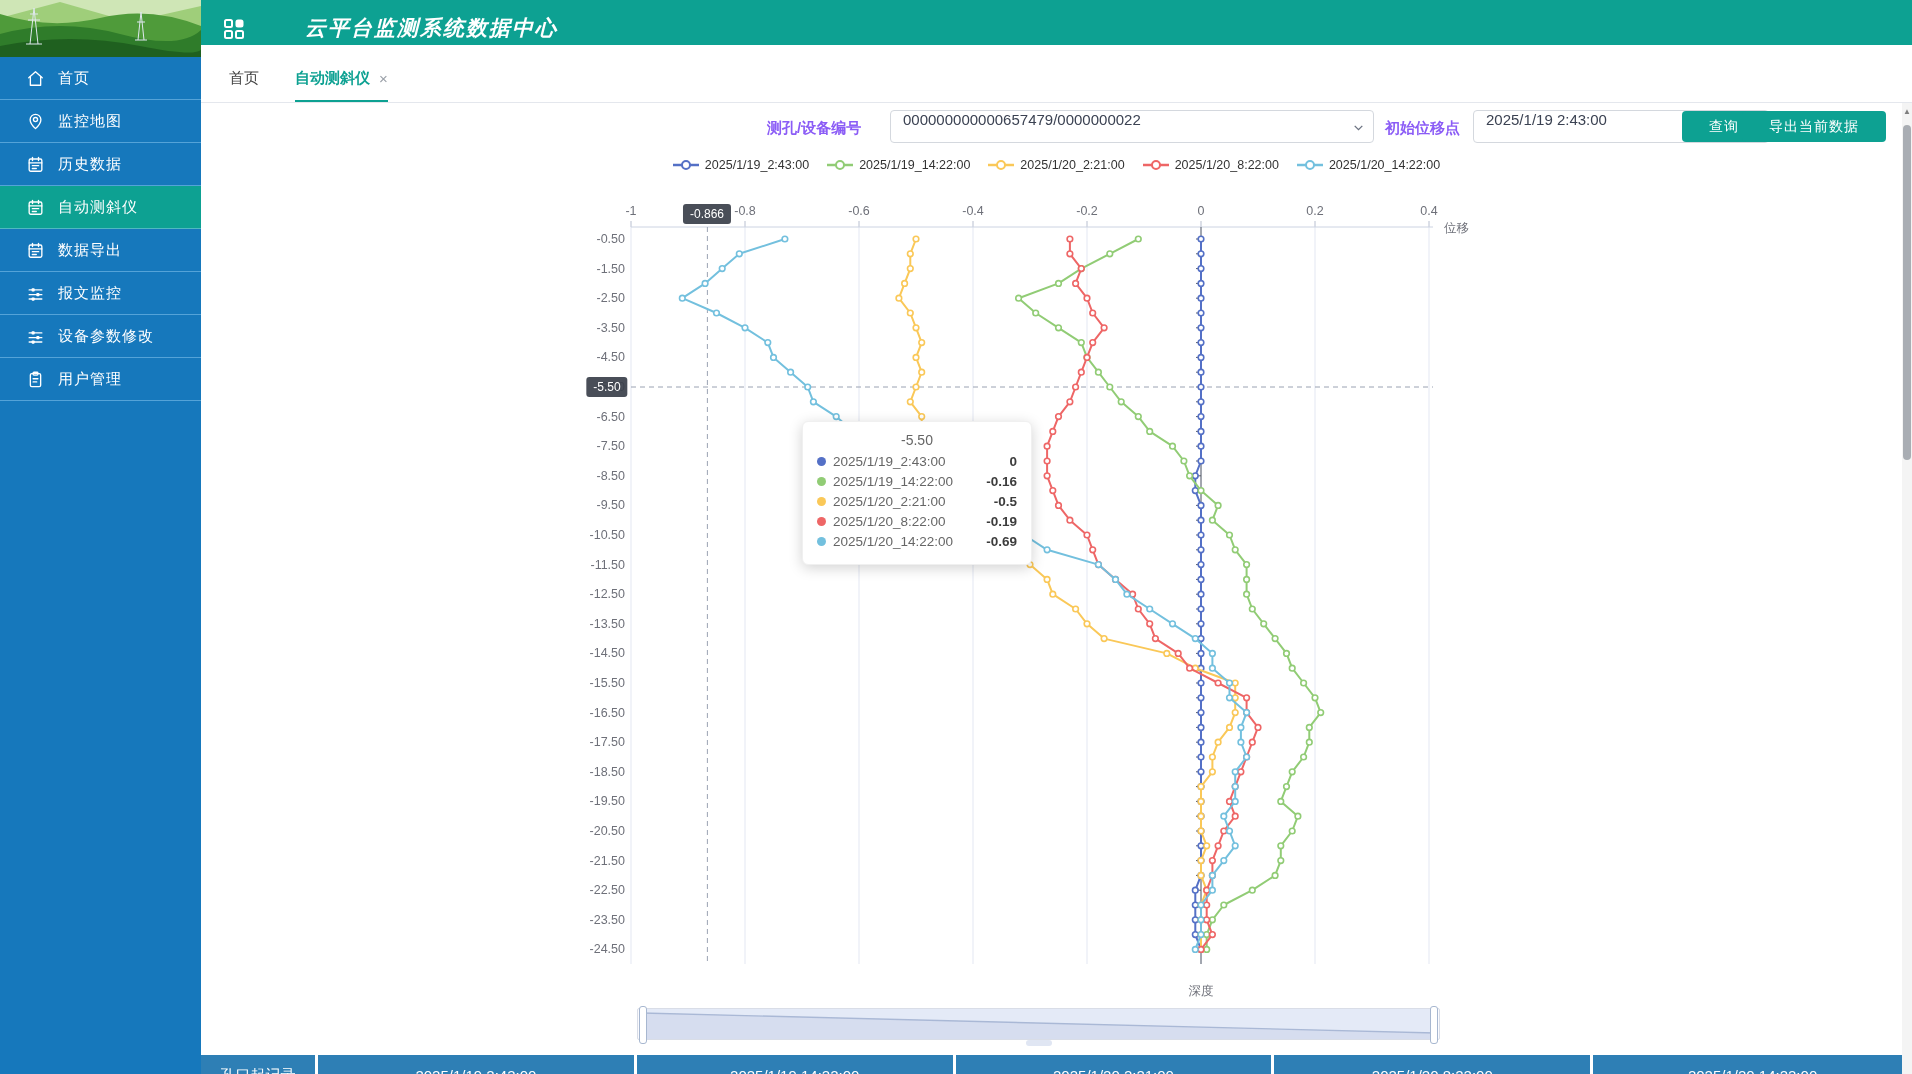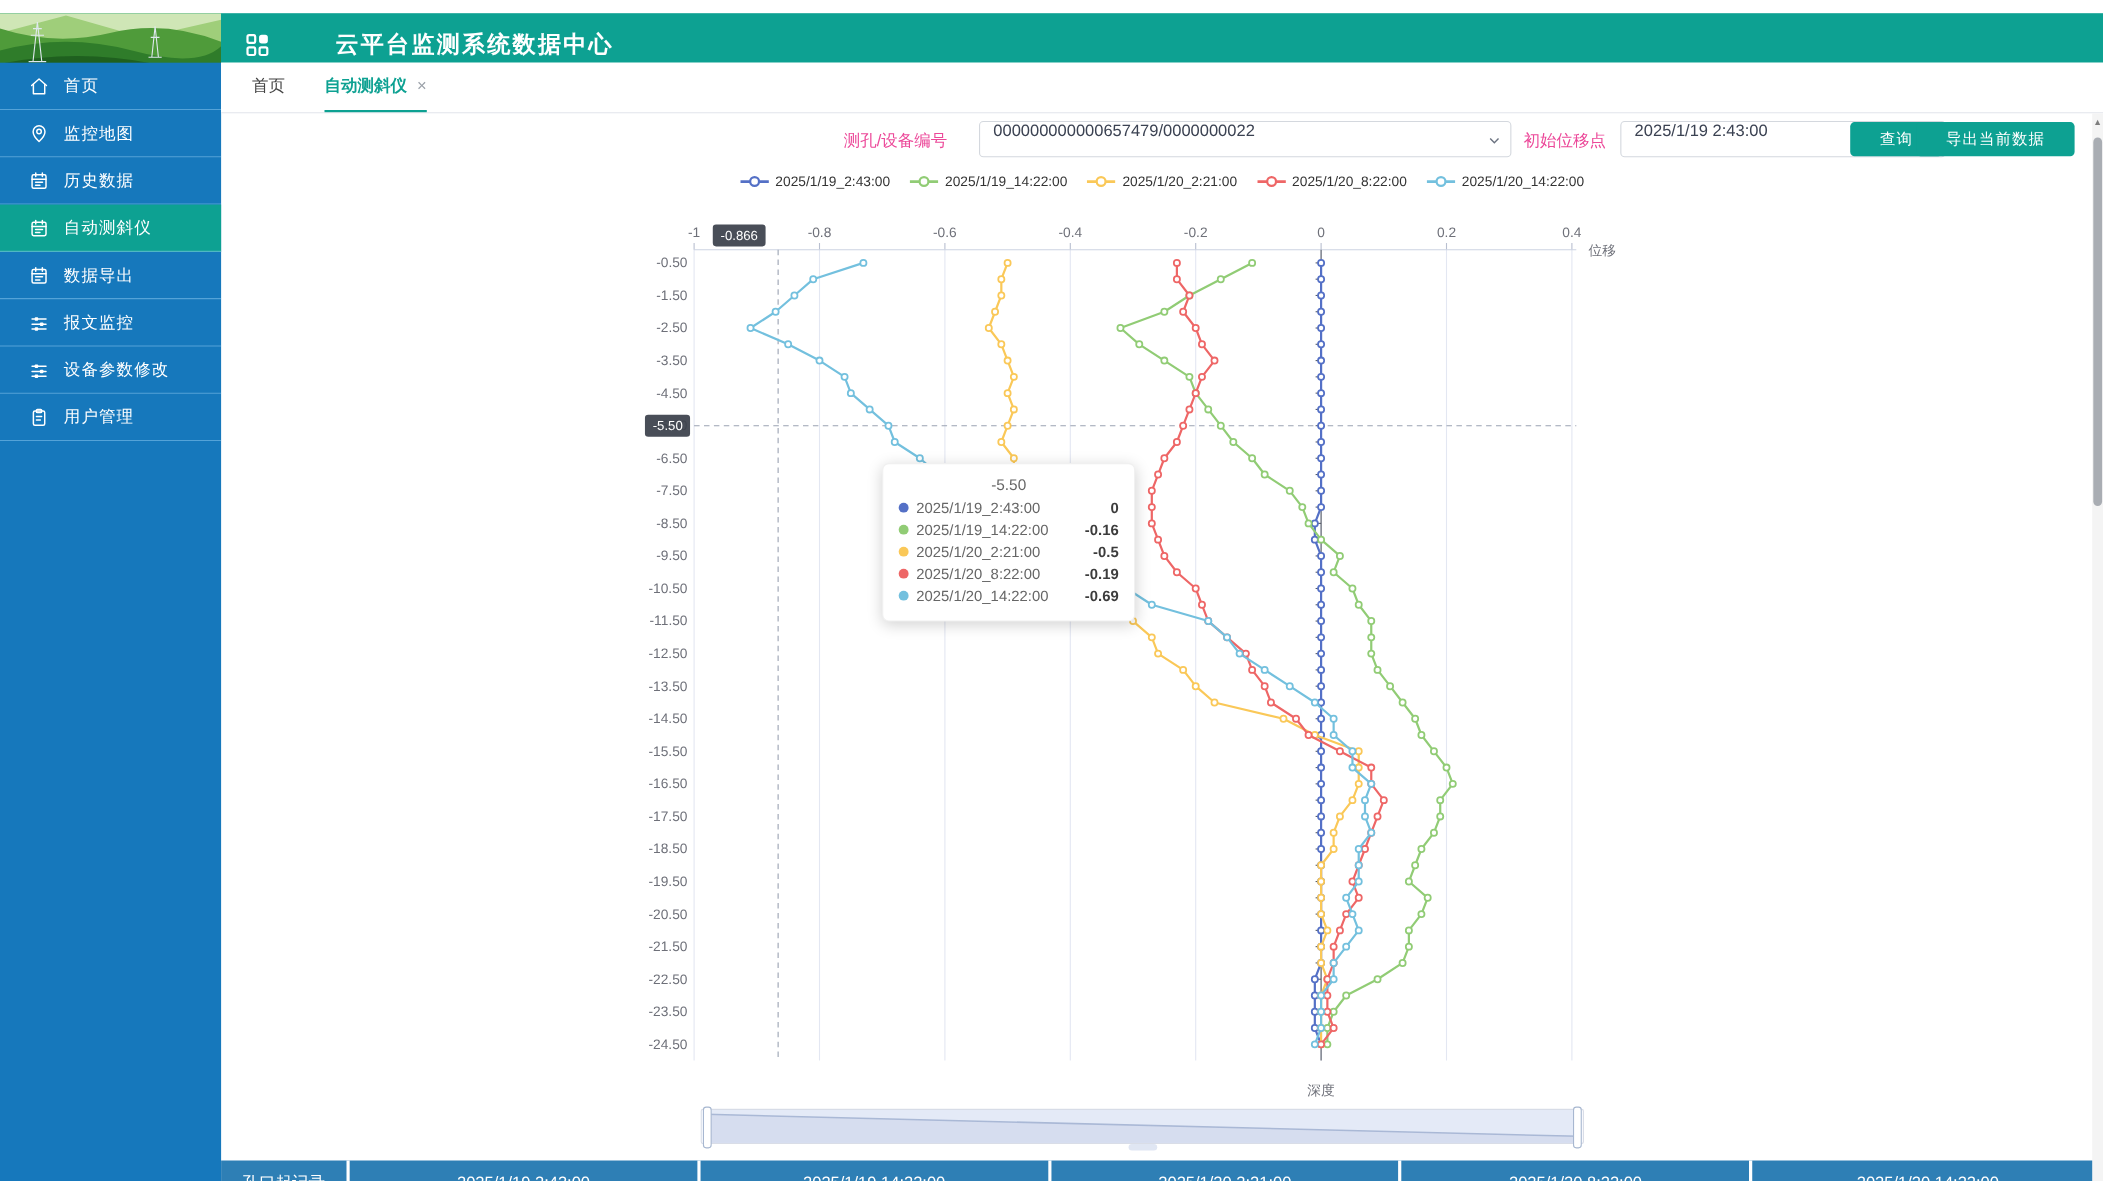--- a/index.html
+++ b/index.html
@@ -1,42 +1,42 @@
 <!DOCTYPE html>
 <html><head>
 <meta charset="utf-8">
 <style>
   * { margin:0; padding:0; box-sizing:border-box; }
   html,body { width:1912px; height:1074px; overflow:hidden; }
   body { font-family:"Liberation Sans","DejaVu Sans",sans-serif; background:#fff; position:relative; }
   .stage { position:absolute; left:0; top:0; width:1912px; height:1074px; }
 
   
-  .header { position:absolute; left:0; top:12px; width:1912px; height:45px; background:#0DA192; display:flex; align-items:center; }
+  .header { position:absolute; left:0; top:0; width:1912px; height:45px; background:#0DA192; display:flex; align-items:center;font-style:italic; }
   .logo-img { position:absolute; left:0; top:0; width:201px; height:57px; overflow:hidden; }
   .menu-ic { position:absolute; left:222px; top:17px; width:24px; height:24px; color:#fff; }
   .app-title { position:absolute; left:305px; top:14px; color:#fff; font-size:21px; font-weight:bold; letter-spacing:2px; white-space:nowrap; }
 
   
   .sidebar { position:absolute; left:0; top:57px; width:201px; height:1017px; background:#1678BC; }
   .side-item { position:relative; height:43px; display:flex; align-items:center; padding-left:26px; color:#fff; cursor:pointer; border-bottom:1px solid rgba(160,215,250,0.45); }
   .side-item.active { background:#0DA192; }
   .side-item .ic { width:19px; height:19px; margin-right:13px; flex:0 0 auto; color:#fff; }
   .side-item .lb { font-size:15px; letter-spacing:1px; white-space:nowrap; }
   .side-item .chev { position:absolute; right:13px; top:16px; width:12px; height:12px; color:#fff; }
 
   
   .tabbar { position:absolute; left:201px; top:57px; width:1711px; height:46px; background:#fff; border-bottom:1px solid #e4e7ed; display:flex; align-items:stretch; padding-left:28px; }
   .tab { display:flex; align-items:center; margin-right:36px; font-size:15px; color:#444; cursor:pointer; border-bottom:2px solid transparent; }
   .tab.active { color:#0DA192; border-bottom-color:#0DA192; font-weight:bold; }
   .tab .close { margin-left:9px; color:#9aa0a8; font-weight:normal; font-size:15px; }
 
   
   .toolbar { position:absolute; left:201px; top:110px; width:1711px; height:36px; }
-  .tb-lbl { position:absolute; top:9px; font-size:15px; color:#ec4899; white-space:nowrap; }
+  .tb-lbl { position:absolute; top:9px; font-size:15px; color:#8b5cf6; white-space:nowrap;font-weight:bold; }
   .select { position:absolute; top:0; height:33px; background:#fff; border:1px solid #d4d8de; border-radius:4px; display:flex; align-items:flex-start; padding:0 28px 0 12px; font-size:15px; color:#3b4252; cursor:pointer; }
   .select .chevron { position:absolute; right:8px; top:10px; width:13px; height:13px; color:#6b7280; }
   .btn { position:absolute; top:1px; height:31px; background:#0DA192; color:#fff; border:none; border-radius:4px; font-size:14px; padding:0 27px; cursor:pointer; letter-spacing:1px; }
 
   
   .legend { position:absolute; left:201px; top:158px; width:1711px; display:flex; justify-content:center; gap:18px; }
   .lg-item { display:flex; align-items:center; gap:6px; cursor:pointer; }
   .lg-item .txt { font-size:12.5px; color:#333; }
 
   
@@ -597,21 +597,21 @@
       <circle cx="1034.2" cy="788.8" r="2.8" fill="#fff" stroke="#73C0DE" stroke-width="1.6"></circle>
       <circle cx="1022.8" cy="803.6" r="2.8" fill="#fff" stroke="#73C0DE" stroke-width="1.6"></circle>
       <circle cx="1011.4" cy="818.4" r="2.8" fill="#fff" stroke="#73C0DE" stroke-width="1.6"></circle>
       <circle cx="1011.4" cy="833.2" r="2.8" fill="#fff" stroke="#73C0DE" stroke-width="1.6"></circle>
       <circle cx="1000.0" cy="848.0" r="2.8" fill="#fff" stroke="#73C0DE" stroke-width="1.6"></circle>
       <circle cx="1000.0" cy="862.8" r="2.8" fill="#fff" stroke="#73C0DE" stroke-width="1.6"></circle>
       <circle cx="1000.0" cy="877.6" r="2.8" fill="#fff" stroke="#73C0DE" stroke-width="1.6"></circle>
       <circle cx="994.3" cy="892.4" r="2.8" fill="#fff" stroke="#73C0DE" stroke-width="1.6"></circle>
     </svg>
 
-  <div class="ap-badge" style="left:672px; top:204px;">-0.866</div>
+  <div class="ap-badge" style="left:707px; top:204px;">-0.866</div>
   <div class="ap-badge" style="left:607px; top:377px;">-5.50</div>
 
   <div class="tooltip">
     <div class="tt-title">-5.50</div>
     <div id="tt-rows">
         <div class="tt-row">
           <span class="dot" style="background:#5470C6"></span>
           <span class="nm">2025/1/19_2:43:00</span>
           <span class="vl">0</span>
         </div>

